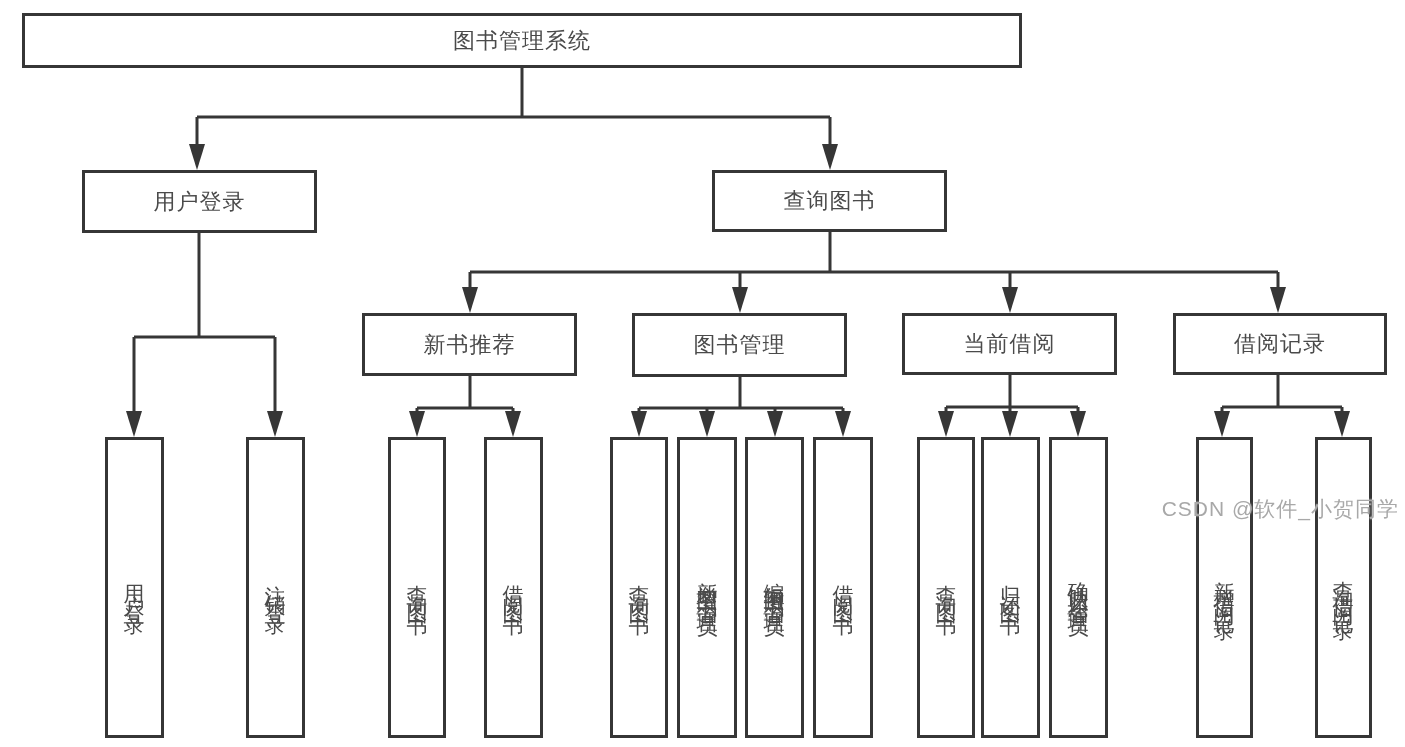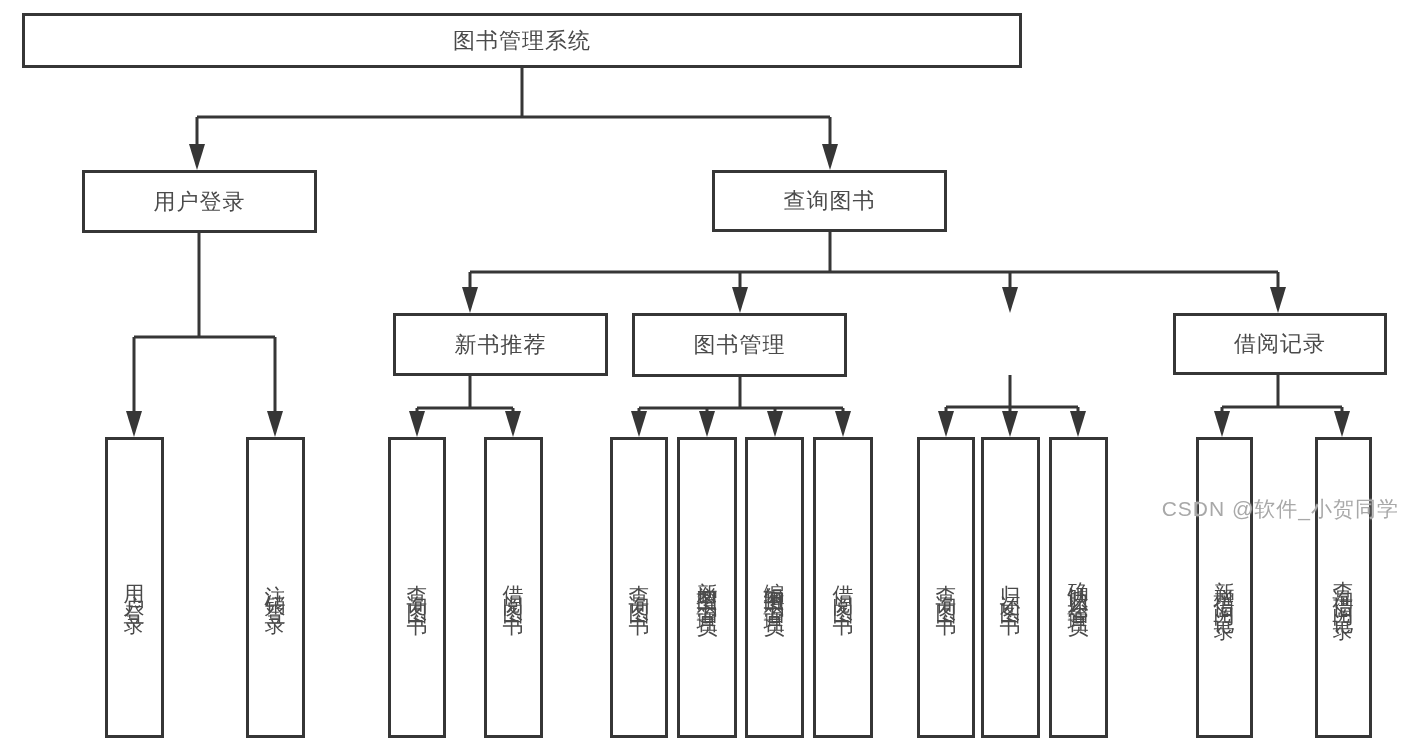--- a/index.html
+++ b/index.html
@@ -78,25 +78,28 @@
     <span class="lbl">图书管理系统</span>
   </div>
 
   <div class="node h" style="left:82px;top:170px;width:235px;height:63px;">
     <span class="lbl">用户登录</span>
   </div>
   <div class="node h" style="left:712px;top:170px;width:235px;height:62px;">
     <span class="lbl">查询图书</span>
   </div>
 
-  <div class="node h" style="left:362px;top:313px;width:215px;height:63px;margin-left:31px;">
+  <div class="node h" style="left:362px;top:313px;width:215px;height:63px;">
     <span class="lbl">新书推荐</span>
   </div>
   <div class="node h" style="left:632px;top:313px;width:215px;height:64px;">
     <span class="lbl">图书管理</span>
+  </div>
+  <div class="node h" style="left:902px;top:313px;width:215px;height:62px;">
+    <span class="lbl">当前借阅</span>
   </div>
   <div class="node h" style="left:1173px;top:313px;width:214px;height:62px;">
     <span class="lbl">借阅记录</span>
   </div>
 
   <div class="leaf" style="left:105px;width:59px;line-height:53px;">
     <span class="lbl">用户登录</span>
   </div>
   <div class="leaf" style="left:246px;width:59px;line-height:53px;">
     <span class="lbl">注销登录</span>

